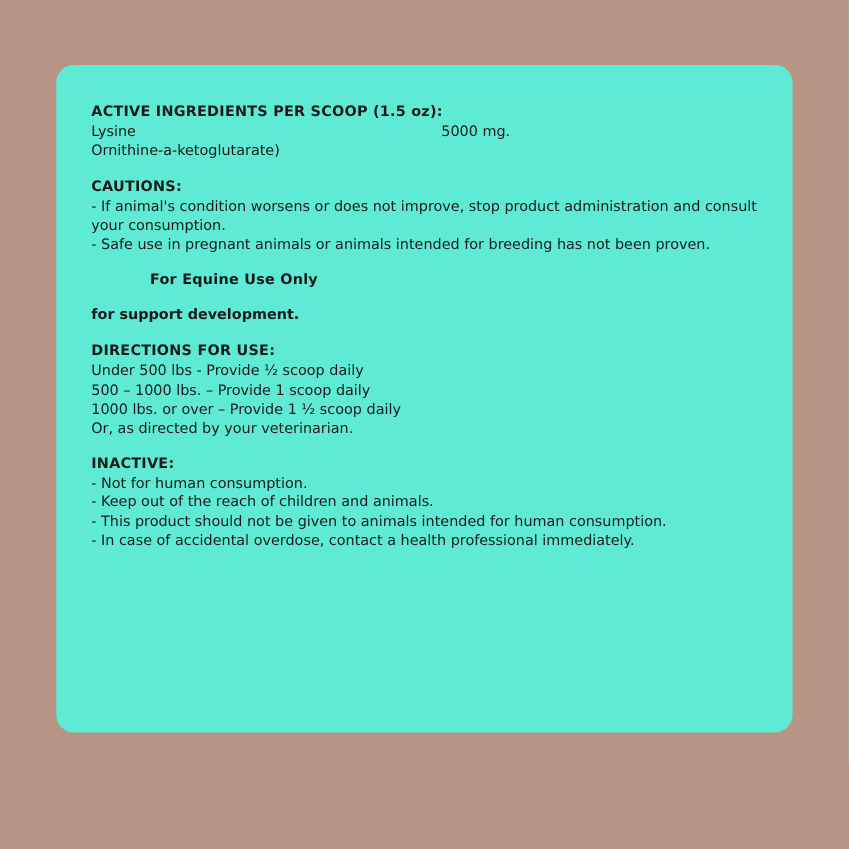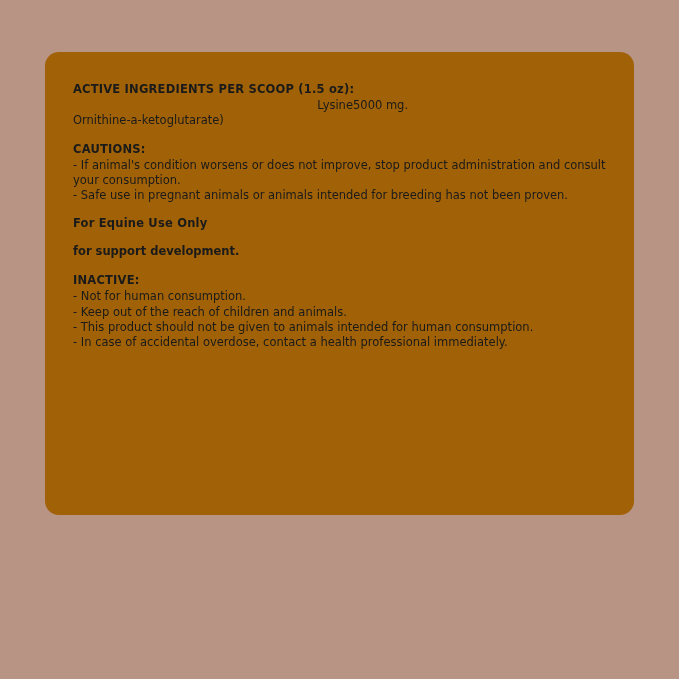--- a/index.html
+++ b/index.html
@@ -11,47 +11,47 @@
     height: 679px;
     background: #b79484;
     font-family: "DejaVu Sans", sans-serif;
     overflow: hidden;
   }
   .label-card {
     position: absolute;
     left: 45px;
     top: 52px;
     width: 589px;
-    height: 463px;
-    background: #a16207;
+    height: 534px;
+    background: #5eead4;
     border-radius: 14px;
     box-sizing: border-box;
     padding: 30px 28px 20px 28px;
   }
   .content {
     font-size: 11.5px;
     color: #1a1a1a;
     line-height: 1.32;
   }
   .section {
     margin-bottom: 13px;
   }
   .sec-head {
     font-weight: bold;
     letter-spacing: 0.2px;
     margin-bottom: 1px;
   }
   .sec-head-inline {
     font-weight: bold;
     letter-spacing: 0.2px;
+    margin-left: 47px;
   }
   .row {
     display: flex;
     align-items: baseline;
-    text-align: right;
   }
   .row .nm {
     width: 280px;
     flex: 0 0 280px;
   }
   .row .amt {
     flex: 0 0 auto;
   }
   .line {
     display: block;
@@ -85,20 +85,27 @@
     </div>
 
     <div class="section">
       <div class="sec-head-inline">For Equine Use Only</div>
     </div>
 
     <div class="section">
       <div class="bold-para">for support development.</div>
     </div>
 
+    <div class="section">
+      <div class="sec-head">DIRECTIONS FOR USE:</div>
+      <div class="line">Under 500 lbs -  Provide ½ scoop daily</div>
+      <div class="line">500 – 1000 lbs. – Provide 1 scoop daily</div>
+      <div class="line">1000 lbs. or over – Provide 1 ½ scoop daily</div>
+      <div class="line">Or, as directed by your veterinarian.</div>
+    </div>
 
     <div class="section">
       <div class="sec-head">INACTIVE:</div>
       <div class="line">- Not for human consumption.</div>
       <div class="line">- Keep out of the reach of children and animals.</div>
       <div class="line">- This product should not be given to animals intended for human consumption.</div>
       <div class="line">- In case of accidental overdose, contact a health professional immediately.</div>
     </div>
 
   </div>

